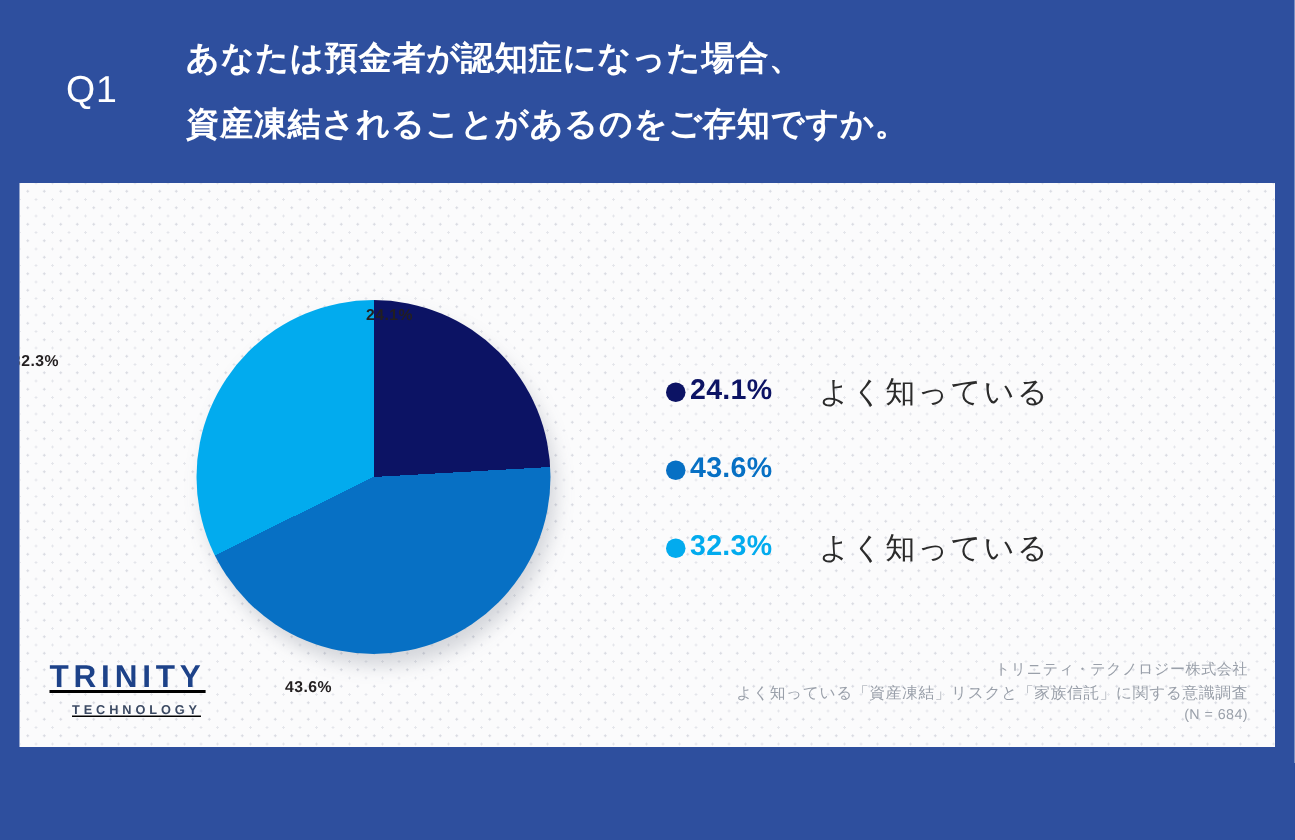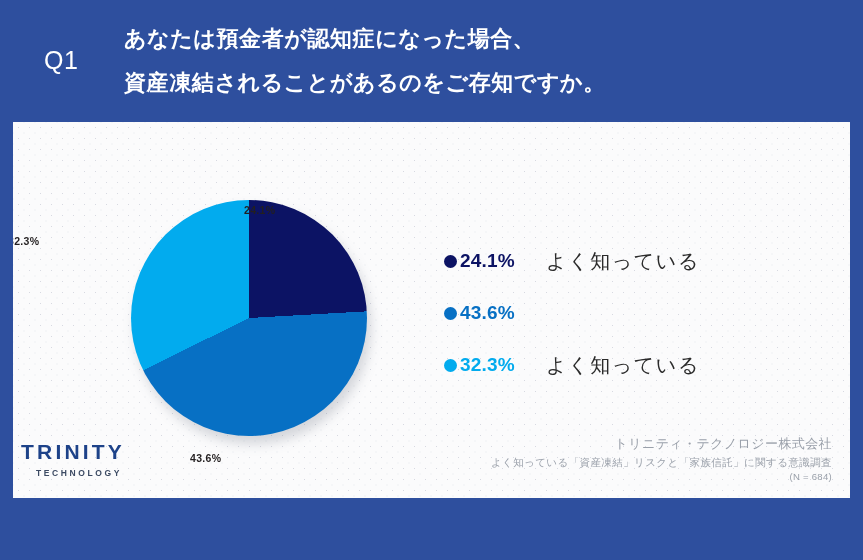--- a/index.html
+++ b/index.html
@@ -144,23 +144,24 @@
     font-size: 20px;
     font-weight: 500;
     color: #2b2b2b;
     letter-spacing: 1.6px;
     margin-left: 10px;
   }
 
   
   .logo {
     position: absolute;
-    left: 8px;
+    left: 20px;
     bottom: 20px;
     width: 210px;
+    text-decoration: underline;
   }
   .logo-main {
     color: #1d4289;
     font-size: 21px;
     font-weight: bold;
     letter-spacing: 3.2px;
     line-height: 1.1;
   }
   .logo-sub {
     color: #3c4a63;
@@ -172,21 +173,21 @@
   }
 
   .source {
     position: absolute;
     right: 18px;
     bottom: 13px;
     text-align: right;
     color: #9aa0aa;
     line-height: 1.55;
   }
-  .source .s1 { font-size: 13px; letter-spacing: 0.4px; }
+  .source .s1 { font-size: 10px; letter-spacing: 0.4px; }
   .source .s2 { font-size: 10.5px; letter-spacing: 0.4px; }
   .source .s3 { font-size: 9.5px; letter-spacing: 0.3px; }
 </style>
 </head>
 <body>
 
 <div class="slide">
 
   <div class="header">
     <div class="q-label">Q1</div>

